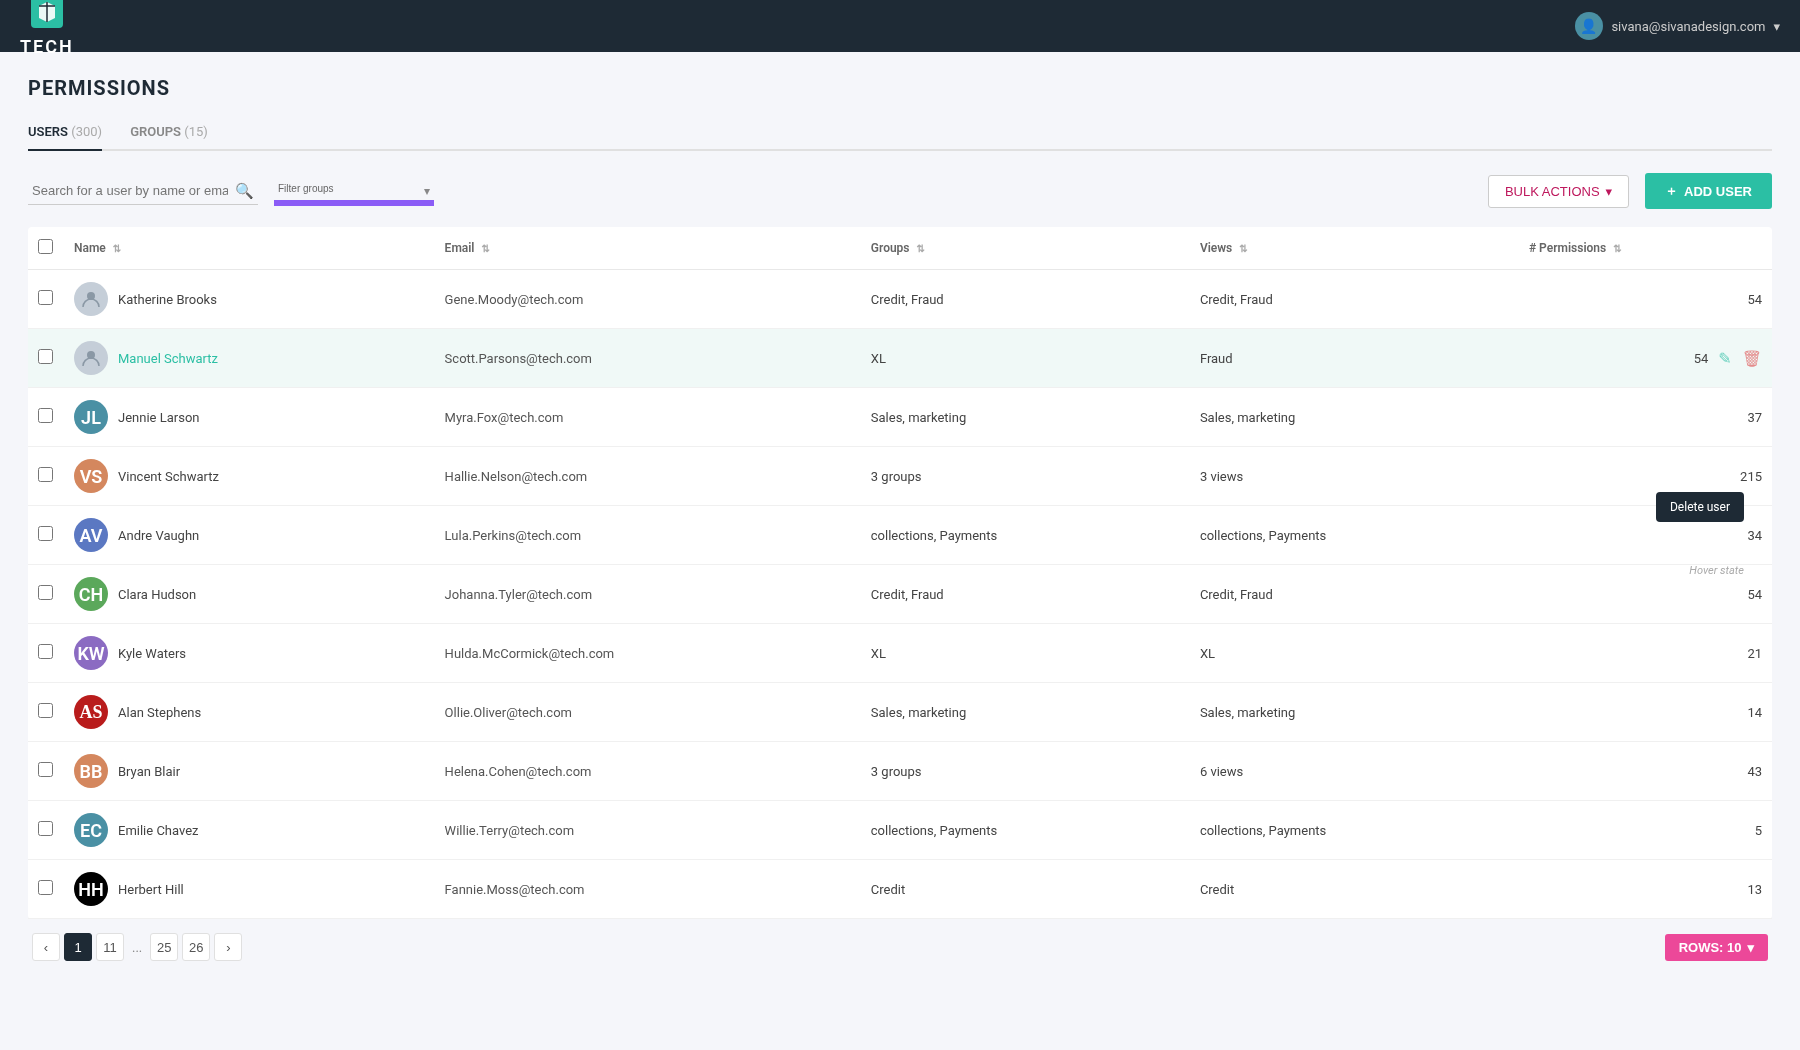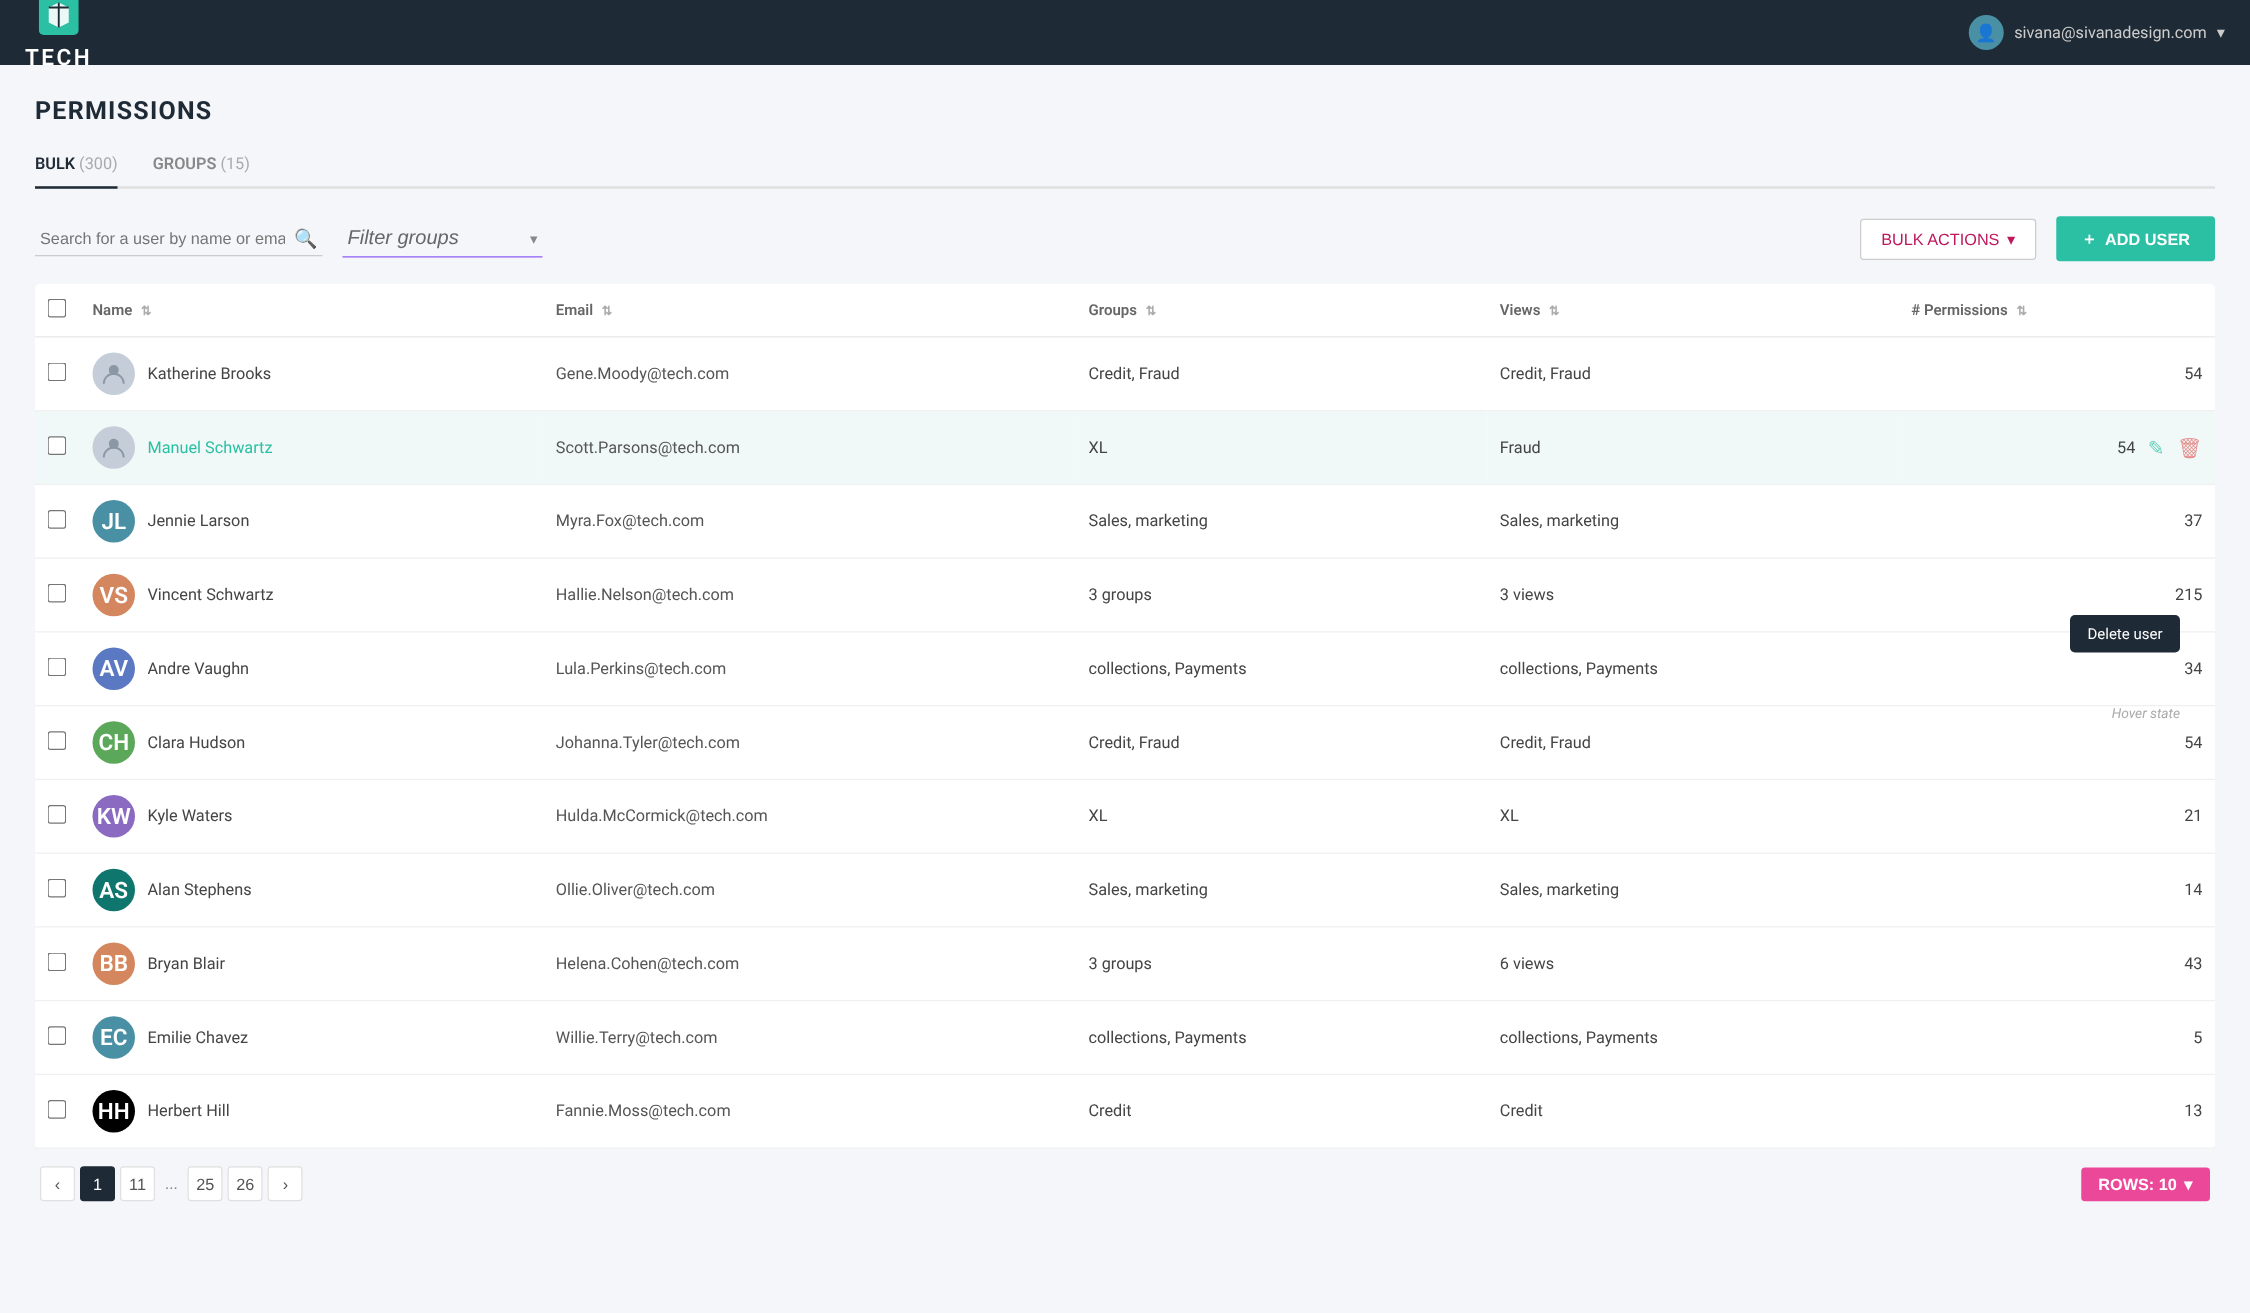--- a/index.html
+++ b/index.html
@@ -119,30 +119,29 @@
       color: #888;
       font-size: 15px;
     }
     .filter-wrapper {
       position: relative;
       display: flex;
       align-items: center;
     }
     .filter-select {
       border: none;
-      border-bottom: 1px solid #8b5cf6;
+      border-bottom: 6px solid #8b5cf6;
       background: transparent;
       padding: 6px 24px 6px 4px;
-      font-size: 16px;
+      font-size: 10px;
       color: #666;
       outline: none;
       appearance: none;
       cursor: pointer;
       width: 160px;
-      font-style: italic;
     }
     .filter-chevron {
       position: absolute;
       right: 4px;
       color: #888;
       pointer-events: none;
       font-size: 12px;
     }
     .spacer { flex: 1; }
     .bulk-actions-btn {
@@ -363,21 +362,21 @@
     <span>▾</span>
   </div>
 </nav>
 
 <main class="main">
 
   <h1 class="page-title">PERMISSIONS</h1>
 
   <div class="tabs">
     <div class="tab active">
-      <span>BULK</span>
+      <span>USERS</span>
       <span class="tab-count"> (300)</span>
     </div>
     <div class="tab">
       <span>GROUPS</span>
       <span class="tab-count"> (15)</span>
     </div>
   </div>
 
   <div class="toolbar">
     <div class="search-wrapper">
@@ -599,21 +598,21 @@
 
         </div>
       </td>
     </tr>
           <tr>
       <td class="check-col">
         <input type="checkbox" class="checkbox" style="">
       </td>
       <td>
         <div class="user-cell">
-          <div class="avatar" style="background:#0f766e;">AS</div>
+          <div class="avatar" style="background:#b91c1c;font-family:Liberation Serif, serif;">AS</div>
           <span class="user-name">Alan Stephens</span>
         </div>
       </td>
       <td>
         <span class="email-text">Ollie.Oliver@tech.com</span>
       </td>
       <td>Sales, marketing</td>
       <td>Sales, marketing</td>
       <td>
         <div style="display:flex;align-items:center;justify-content:flex-end;gap:10px;">

